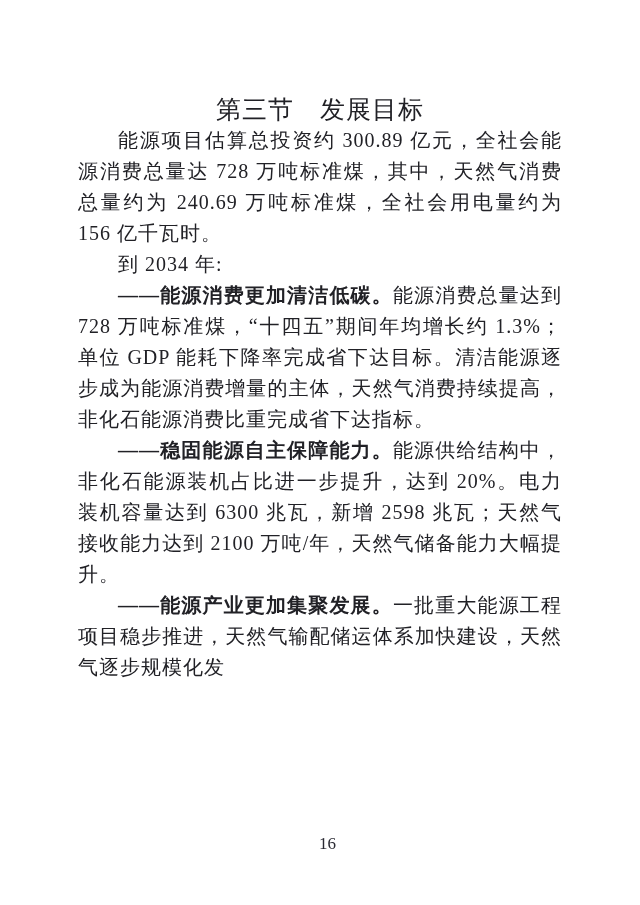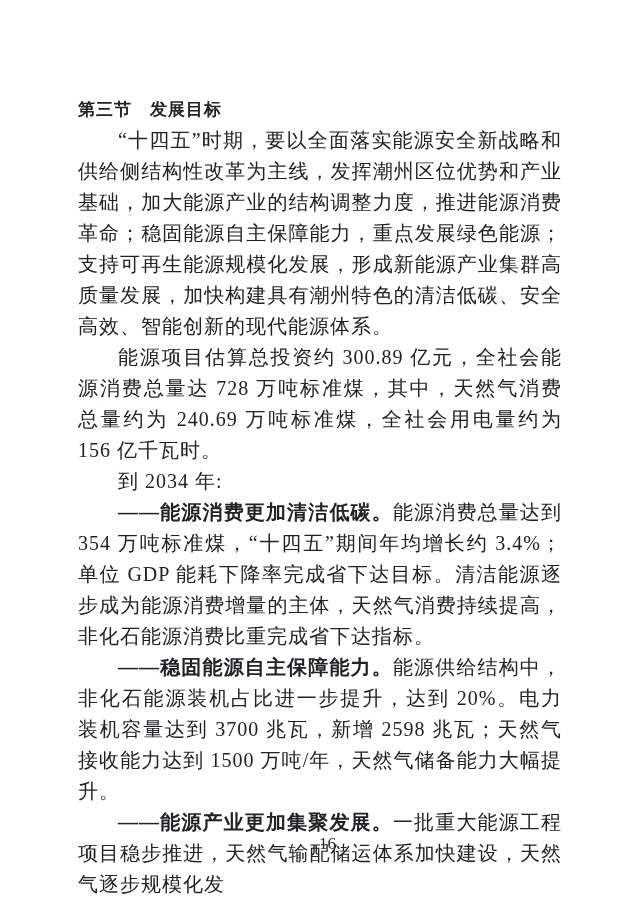--- a/index.html
+++ b/index.html
@@ -22,24 +22,24 @@
   }
   .para {
     font-size: 20px;
     line-height: 31px;
     letter-spacing: 1px;
     text-align: justify;
     text-justify: inter-character;
   }
   .indent { text-indent: 2em; }
   .heading {
-    font-size: 17px;
+    font-size: 25px;
     line-height: 31px;
-    font-weight: bold;
-    text-align: left;
+    font-weight: normal;
+    text-align: center;
     letter-spacing: 1px;
   }
   .goal-lead { font-weight: bold; margin-top: 12px; }
   .page-number {
     position: absolute;
     top: 833px;
     left: 15px;
     right: 0;
     text-align: center;
     font-size: 17px;
@@ -48,27 +48,26 @@
   }
 </style>
 </head>
 <body>
 
 <div class="page">
 
 
   <h2 class="heading">第三节　发展目标</h2>
 
-  <p class="para indent">“十四五”时期，要以全面落实能源安全新战略和供给侧结构性改革为主线，发挥潮州区位优势和产业基础，加大能源产业的结构调整力度，推进能源消费革命；稳固能源自主保障能力，重点发展绿色能源；支持可再生能源规模化发展，形成新能源产业集群高质量发展，加快构建具有潮州特色的清洁低碳、安全高效、智能创新的现代能源体系。</p>
 
   <p class="para indent">能源项目估算总投资约 300.89 亿元，全社会能源消费总量达 728 万吨标准煤，其中，天然气消费总量约为 240.69 万吨标准煤，全社会用电量约为 156 亿千瓦时。</p>
 
   <p class="para indent">到 2034 年:</p>
 
-  <p class="para indent"><span class="goal-lead">——能源消费更加清洁低碳。</span><span>能源消费总量达到 354 万吨标准煤，“十四五”期间年均增长约 3.4%；单位 GDP 能耗下降率完成省下达目标。清洁能源逐步成为能源消费增量的主体，天然气消费持续提高，非化石能源消费比重完成省下达指标。</span></p>
+  <p class="para indent"><span class="goal-lead">——能源消费更加清洁低碳。</span><span>能源消费总量达到 728 万吨标准煤，“十四五”期间年均增长约 1.3%；单位 GDP 能耗下降率完成省下达目标。清洁能源逐步成为能源消费增量的主体，天然气消费持续提高，非化石能源消费比重完成省下达指标。</span></p>
 
-  <p class="para indent"><span class="goal-lead">——稳固能源自主保障能力。</span><span>能源供给结构中，非化石能源装机占比进一步提升，达到 20%。电力装机容量达到 3700 兆瓦，新增 2598 兆瓦；天然气接收能力达到 1500 万吨/年，天然气储备能力大幅提升。</span></p>
+  <p class="para indent"><span class="goal-lead">——稳固能源自主保障能力。</span><span>能源供给结构中，非化石能源装机占比进一步提升，达到 20%。电力装机容量达到 6300 兆瓦，新增 2598 兆瓦；天然气接收能力达到 2100 万吨/年，天然气储备能力大幅提升。</span></p>
 
   <p class="para indent"><span class="goal-lead">——能源产业更加集聚发展。</span><span>一批重大能源工程项目稳步推进，天然气输配储运体系加快建设，天然气逐步规模化发</span></p>
 
   <div class="page-number">16</div>
 
 </div>
 
 </body></html>

